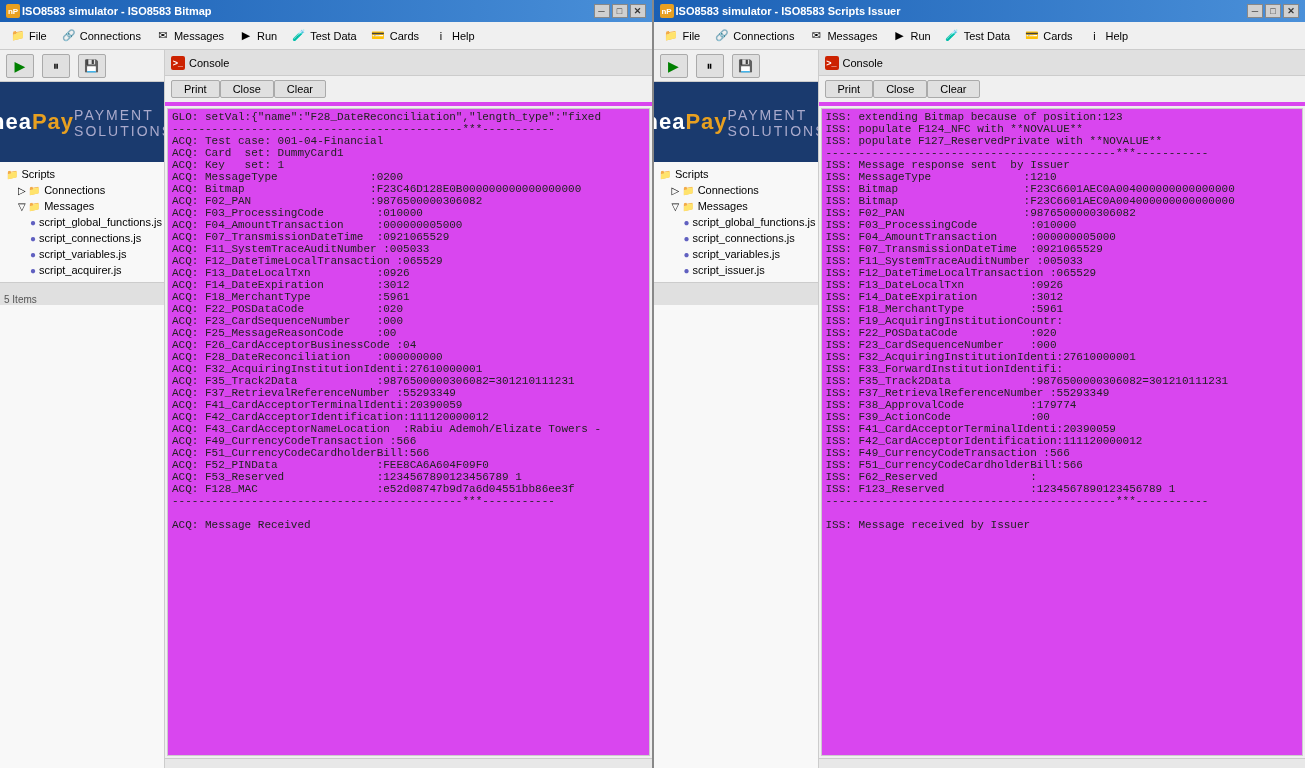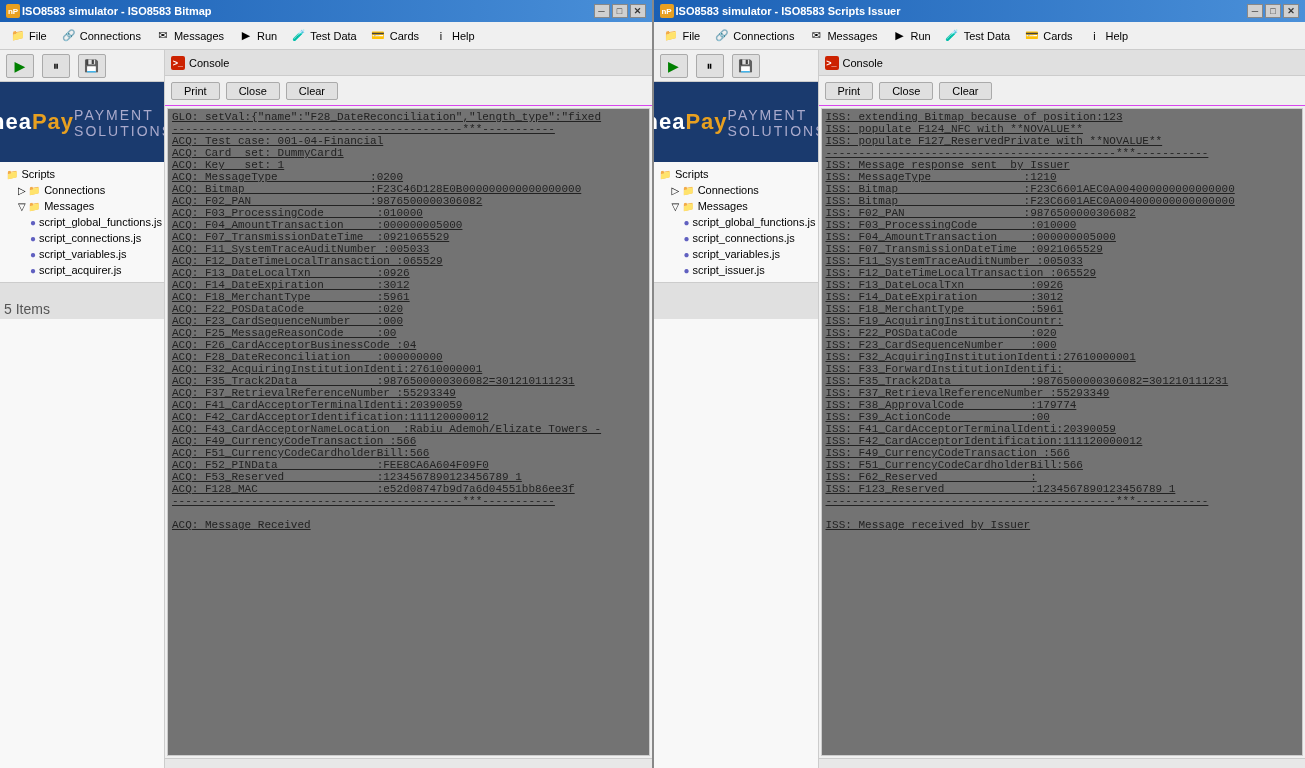--- a/index.html
+++ b/index.html
@@ -196,49 +196,47 @@
       justify-content: center;
       color: white;
       font-size: 9px;
       font-weight: bold;
     }
 
     .console-buttons {
       display: flex;
       align-items: center;
       padding: 3px 6px;
-      gap: 6px;
       background: #f0f0f0;
-      border-bottom: 1px solid #d946ef;
+      border-bottom: 4px solid #d946ef;
       height: 30px;
       min-height: 30px;
     }
 
     .console-btn {
       padding: 2px 12px;
       background: #e0e0e0;
       border: 1px solid #aaa;
       border-radius: 2px;
       cursor: pointer;
       font-size: 11px;
     }
 
     .console-output {
       flex: 1;
-      background: #737373;
+      background: #d946ef;
       border: 1px solid #ccc;
       margin: 2px;
       overflow-y: auto;
       overflow-x: auto;
       font-family: 'Courier New', Courier, monospace;
       font-size: 11px;
       padding: 2px 4px;
       white-space: pre;
       color: #222;
-      text-decoration: underline;
     }
 
     
     .windows-container {
       display: flex;
       flex: 1;
       overflow: hidden;
     }
 
     .left-window {
@@ -257,22 +255,22 @@
     .window-content {
       display: flex;
       flex: 1;
       overflow: hidden;
     }
 
     
     .status-bar {
       background: #e0e0e0;
       border-top: 1px solid #ccc;
-      padding: 18px 4px;
-      font-size: 14px;
+      padding: 11px 4px;
+      font-size: 10px;
       color: #555;
       height: 16px;
     }
 
     .scrollbar-h {
       height: 10px;
       background: #e8e8e8;
       border-top: 1px solid #ccc;
     }
 

